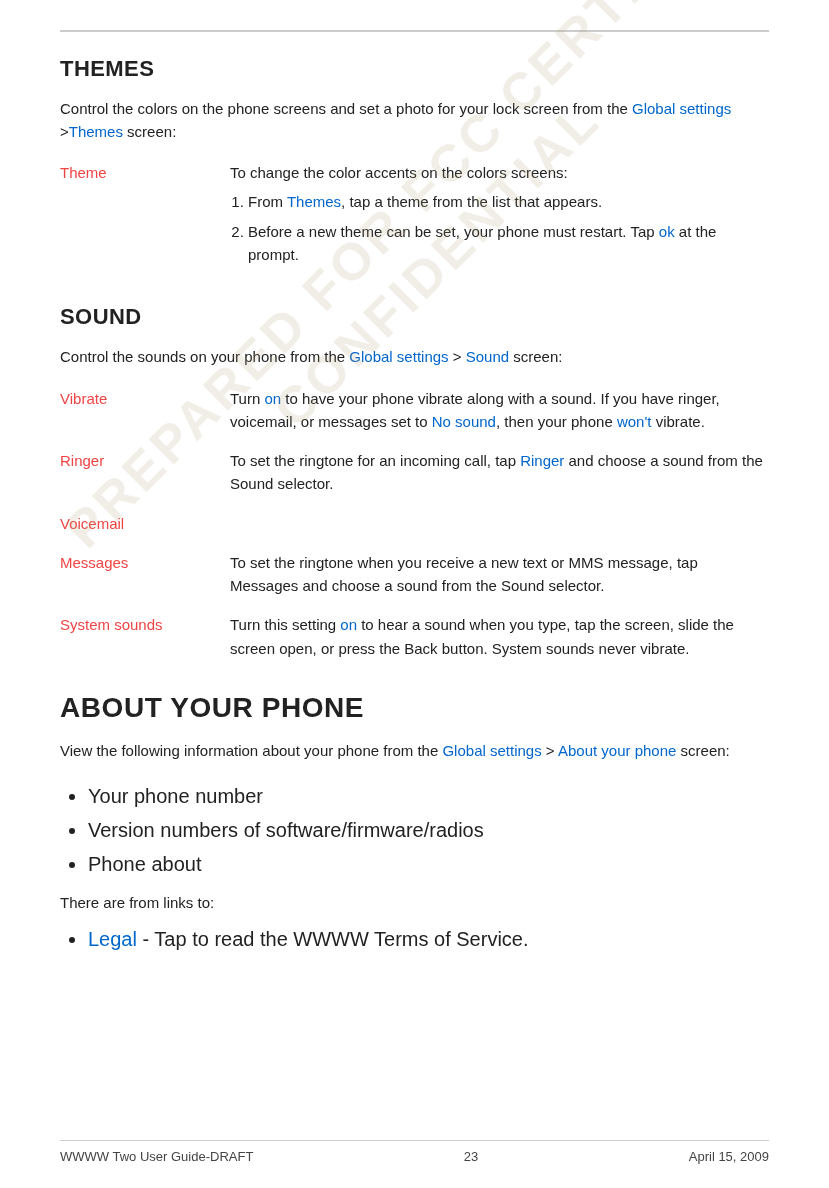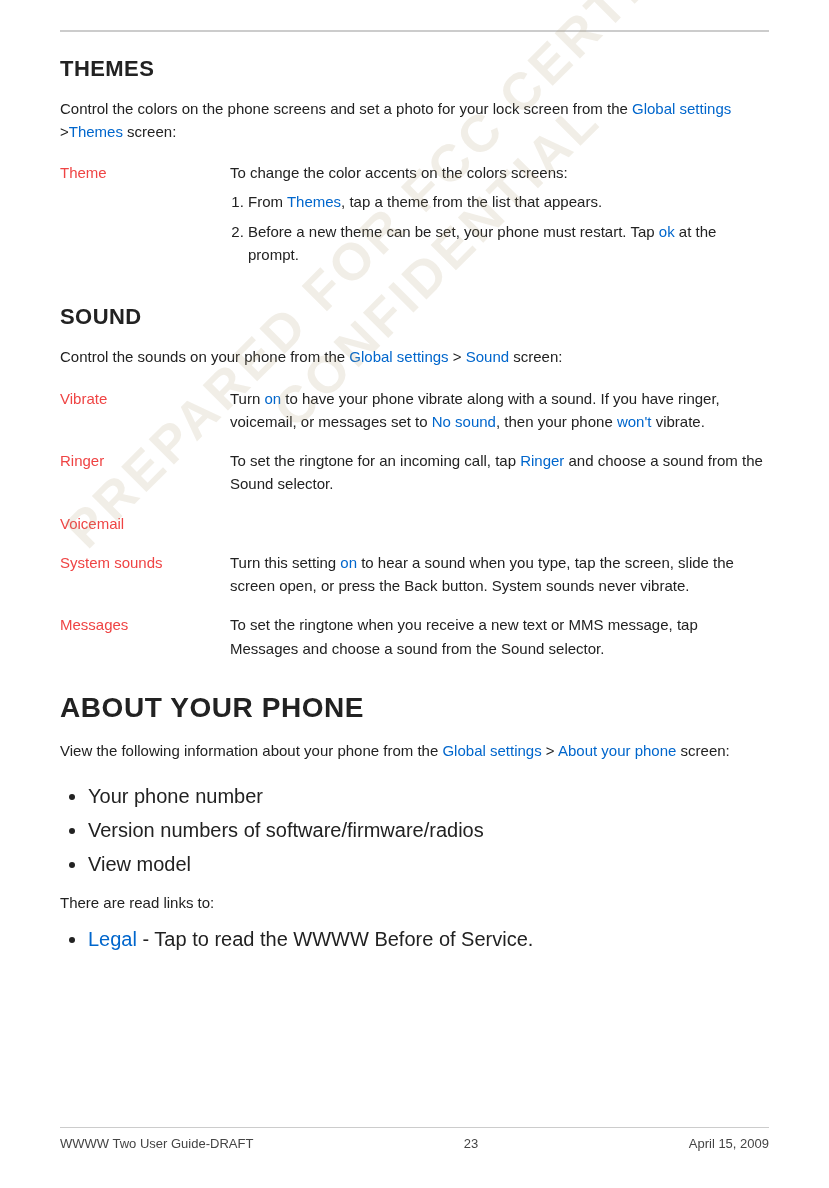--- a/index.html
+++ b/index.html
@@ -105,21 +105,21 @@
       pointer-events: none;
       z-index: 10;
       letter-spacing: 4px;
       text-align: center;
       line-height: 1.2;
       width: 900px;
     }
 
     .footer {
       position: absolute;
-      bottom: 37px;
+      bottom: 24px;
       left: 60px;
       right: 60px;
       display: flex;
       justify-content: space-between;
       align-items: center;
       border-top: 1.5px solid #ccc;
       padding-top: 8px;
       font-size: 13px;
       color: #444;
     }
@@ -180,52 +180,52 @@
     <div class="term-def">
       To set the ringtone for an incoming call, tap <a class="link-blue">Ringer</a> and choose a sound from the Sound selector.
     </div>
   </div>
 
   <div class="term-row">
     <div class="term-label">Voicemail</div>
   </div>
 
   <div class="term-row">
+    <div class="term-label">Messages</div>
+    <div class="term-def">
+      To set the ringtone when you receive a new text or MMS message, tap Messages and choose a sound from the Sound selector.
+    </div>
+  </div>
+
+  <div class="term-row">
     <div class="term-label">System sounds</div>
     <div class="term-def">
       Turn this setting <a class="link-blue">on</a> to hear a sound when you type, tap the screen, slide the screen open, or press the Back button. System sounds never vibrate.
-    </div>
-  </div>
-
-  <div class="term-row">
-    <div class="term-label">Messages</div>
-    <div class="term-def">
-      To set the ringtone when you receive a new text or MMS message, tap Messages and choose a sound from the Sound selector.
     </div>
   </div>
 </div>
 
 <div class="section-block">
   <h2 class="section-heading large">ABOUT YOUR PHONE</h2>
 
   <p class="intro-para">
     <span>View the following information about your phone from the </span><a class="link-blue">Global settings</a><span> &gt; </span><a class="link-blue">About your phone</a><span> screen:</span>
   </p>
 
   <ul class="bullet-list">
     <li>Your phone number</li>
     <li>Version numbers of software/firmware/radios</li>
-    <li>View model</li>
+    <li>Phone about</li>
   </ul>
 
-  <p class="intro-para" style="margin-bottom:8px;">There are read links to:</p>
+  <p class="intro-para" style="margin-bottom:8px;">There are from links to:</p>
 
   <ul class="bullet-list">
     <li>
-      <a class="link-blue">Legal</a><span> - Tap to read the WWWW Before of Service.</span>
+      <a class="link-blue">Legal</a><span> - Tap to read the WWWW Terms of Service.</span>
     </li>
   </ul>
 </div>
 
 <div class="footer">
   <span>WWWW Two User Guide-DRAFT</span>
   <span class="page-num">23</span>
   <span>April 15, 2009</span>
 </div>
 

